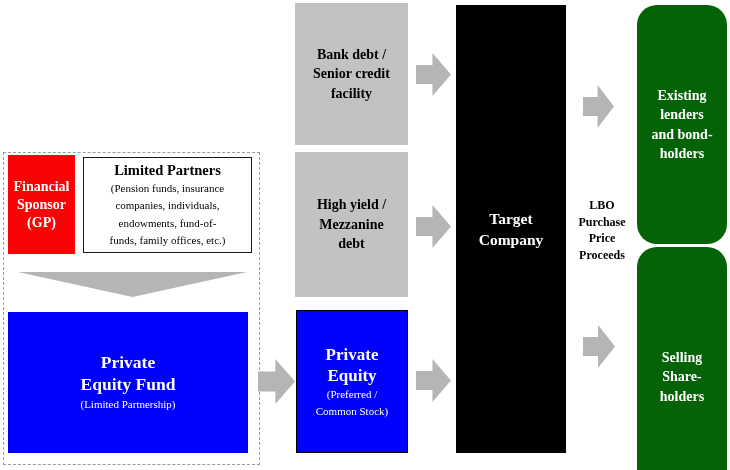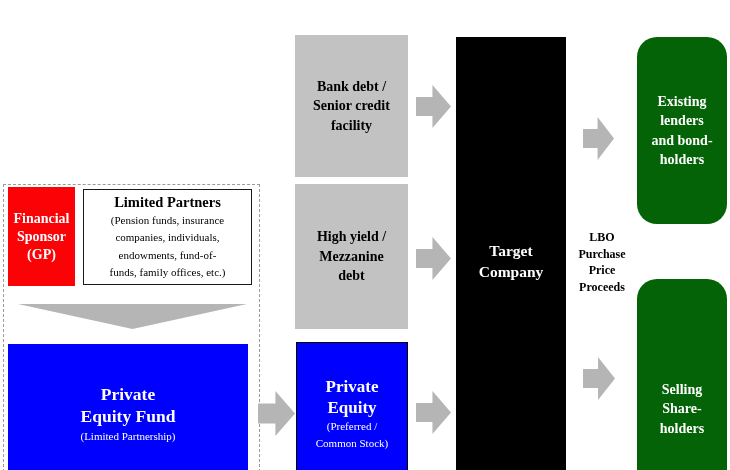--- a/index.html
+++ b/index.html
@@ -1,20 +1,20 @@
 <!DOCTYPE html>
 <html><head>
 <meta charset="utf-8">
 <style>
   html,body{margin:0;padding:0;background:#fff;}
   #canvas{
     position:relative;width:730px;height:470px;background:#ffffff;overflow:hidden;
     font-family:"Liberation Serif","DejaVu Serif",serif;
   }
-  .abs{position:absolute;box-sizing:border-box;margin-top:32px;}
+  .abs{position:absolute;box-sizing:border-box;}
   .center-flex{display:flex;flex-direction:column;align-items:center;justify-content:center;text-align:center;}
   .preline{white-space:pre-line;}
 
   
   .dashed-container{left:3px;top:152px;width:257px;height:313px;border:1px dashed #9b9b9b;}
 
   
   .sponsor-box{left:8px;top:155px;width:67px;height:99px;background:#fb0207;
     color:#fff;font-weight:bold;font-size:14px;line-height:18px;}
 
@@ -43,21 +43,21 @@
   
   .target-box{left:456px;top:5px;width:110px;height:448px;background:#000;color:#fff;}
   .target-label{font-weight:bold;font-size:15.5px;line-height:21px;}
 
   
   .proceeds-label{left:566px;top:197px;width:72px;text-align:center;
     font-weight:bold;font-size:12px;line-height:16.5px;color:#000;}
 
   
   .green-box{background:#056307;border-radius:20px;color:#fff;}
-  .lenders-box{left:637px;top:5px;width:90px;height:187px;}
+  .lenders-box{left:637px;top:5px;width:90px;height:239px;}
   .sellers-box{left:637px;top:247px;width:90px;height:260px;}
   .green-label{font-weight:bold;font-size:14px;line-height:19.5px;}
 
   
   .arrow-right{background:#b5b5b5;
     clip-path:polygon(0 28%,47% 28%,47% 0,100% 50%,47% 100%,47% 72%,0 72%);}
   .arrow-fund-to-pe{left:258px;top:359px;width:37px;height:45px;}
   .arrow-bank-to-target{left:416px;top:53px;width:35px;height:43px;}
   .arrow-hy-to-target{left:416px;top:205px;width:35px;height:43px;}
   .arrow-pe-to-target{left:416px;top:359px;width:35px;height:43px;}

